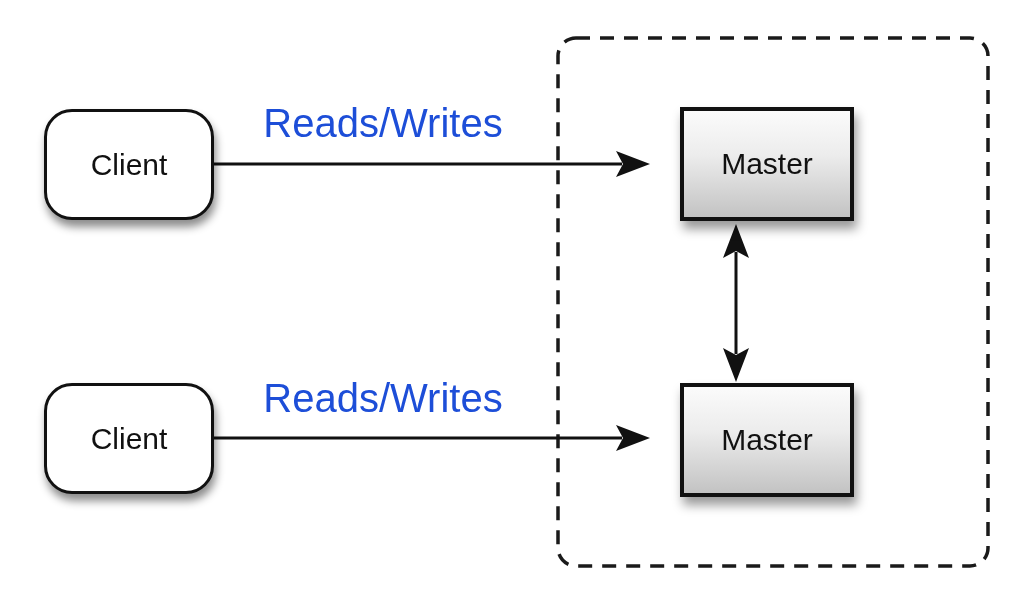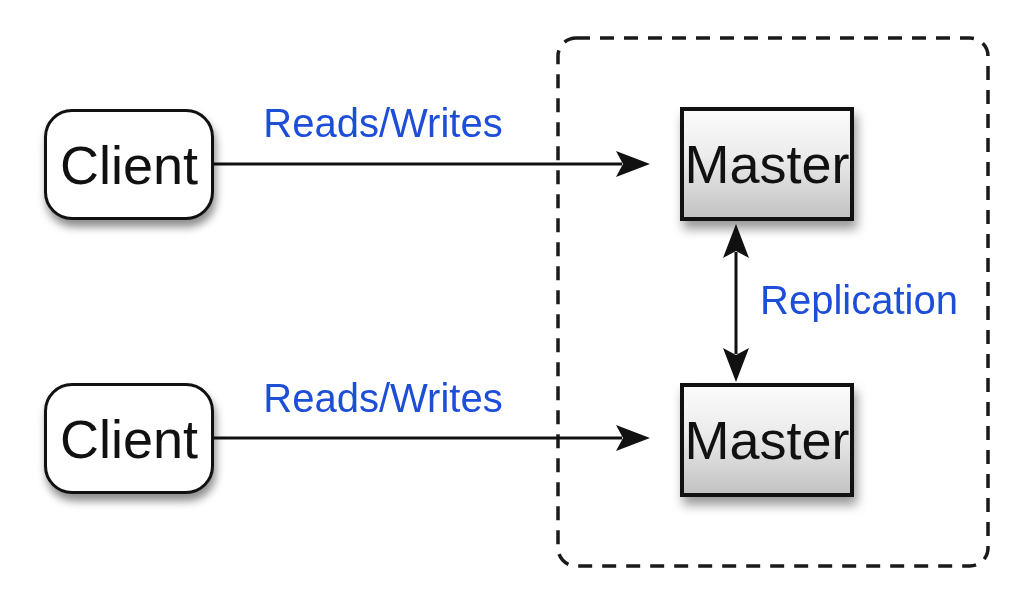--- a/index.html
+++ b/index.html
@@ -20,21 +20,21 @@
     left: 0; top: 0;
     width: 1028px; height: 610px;
     z-index: 1;
   }
 
   .node {
     position: absolute;
     display: flex;
     align-items: center;
     justify-content: center;
-    font-size: 54px;
+    font-size: 30px;
     line-height: 1;
     color: #111111;
     z-index: 2;
   }
 
   .client {
     width: 170px;
     height: 111px;
     background: #ffffff;
     border: 3.5px solid #111111;
@@ -106,15 +106,14 @@
   </div>
 
   <div class="node master master-bottom">
     <span>Master</span>
   </div>
 
   <div class="edge-label label-rw-top">Reads/Writes</div>
 
   <div class="edge-label label-rw-bottom">Reads/Writes</div>
 
-  <div class="edge-label label-replication">Replication</div>
 
 </div>
 
 </body></html>

